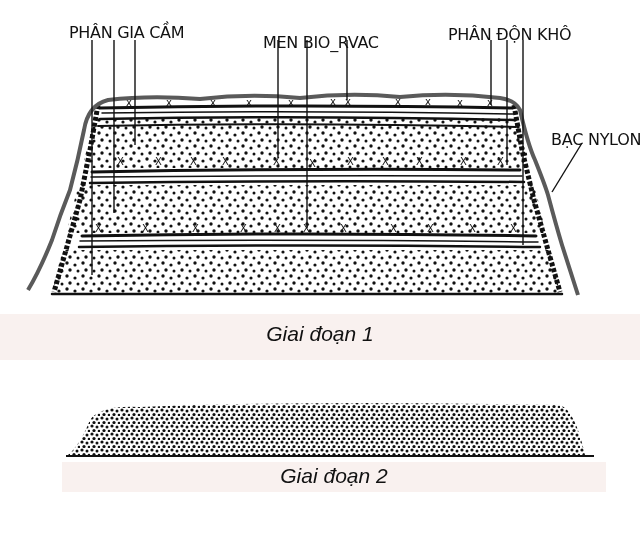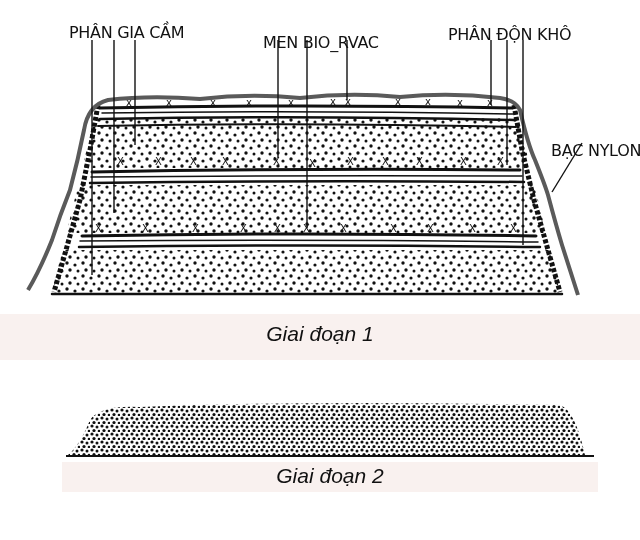--- a/index.html
+++ b/index.html
@@ -116,22 +116,22 @@
         <circle cx="9" cy="7" r="1.3" fill="#111"></circle>
       </pattern>
       <rect x="60" y="400" width="540" height="58" fill="url(#dense)" clip-path="url(#pile2)"></rect>
       <line x1="66" y1="456" x2="594" y2="456" stroke="#111" stroke-width="2"></line>
     </g>
   </svg>
 
   <div class="label" style="left:69px; top:26px;">PHÂN GIA CẦM</div>
   <div class="label" style="left:263px; top:36px;">MEN BIO_RVAC</div>
   <div class="label" style="left:448px; top:28px;">PHÂN ĐỘN KHÔ</div>
-  <div class="label" style="left:551px; top:133px;margin-top:11px;">BẠC NYLON</div>
+  <div class="label" style="left:551px; top:133px;">BẠC NYLON</div>
 
   <div class="caption-band" style="left:0; top:314px; width:640px; height:46px;">
     <div class="caption" style="top:8px;">Giai đoạn 1</div>
   </div>
 
-  <div class="caption-band" style="left:62px; top:462px; width:536px; height:30px;">
+  <div class="caption-band" style="left:62px; top:462px; width:536px; height:30px;padding-left:8px;">
     <div class="caption" style="top:2px;">Giai đoạn 2</div>
   </div>
 </div>
 
 </body></html>

